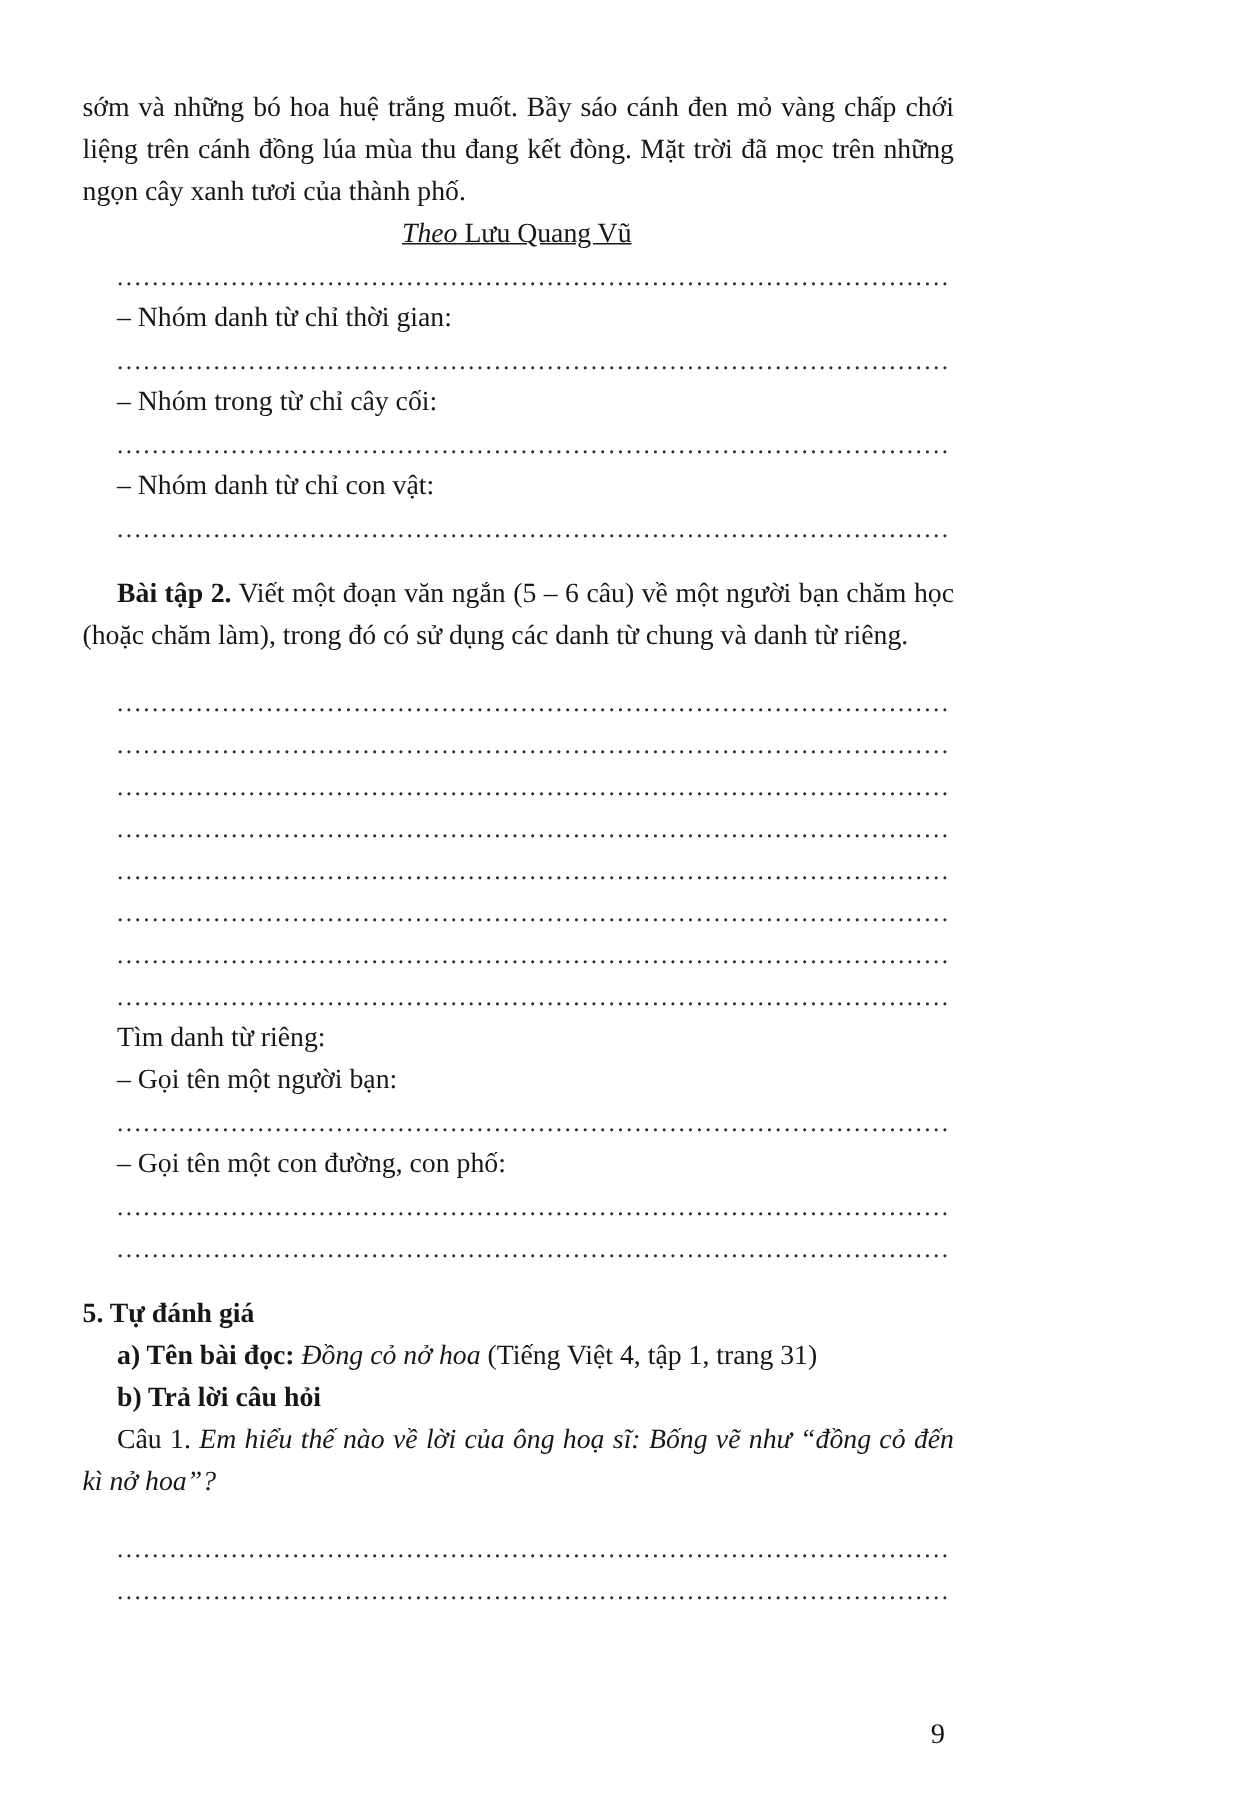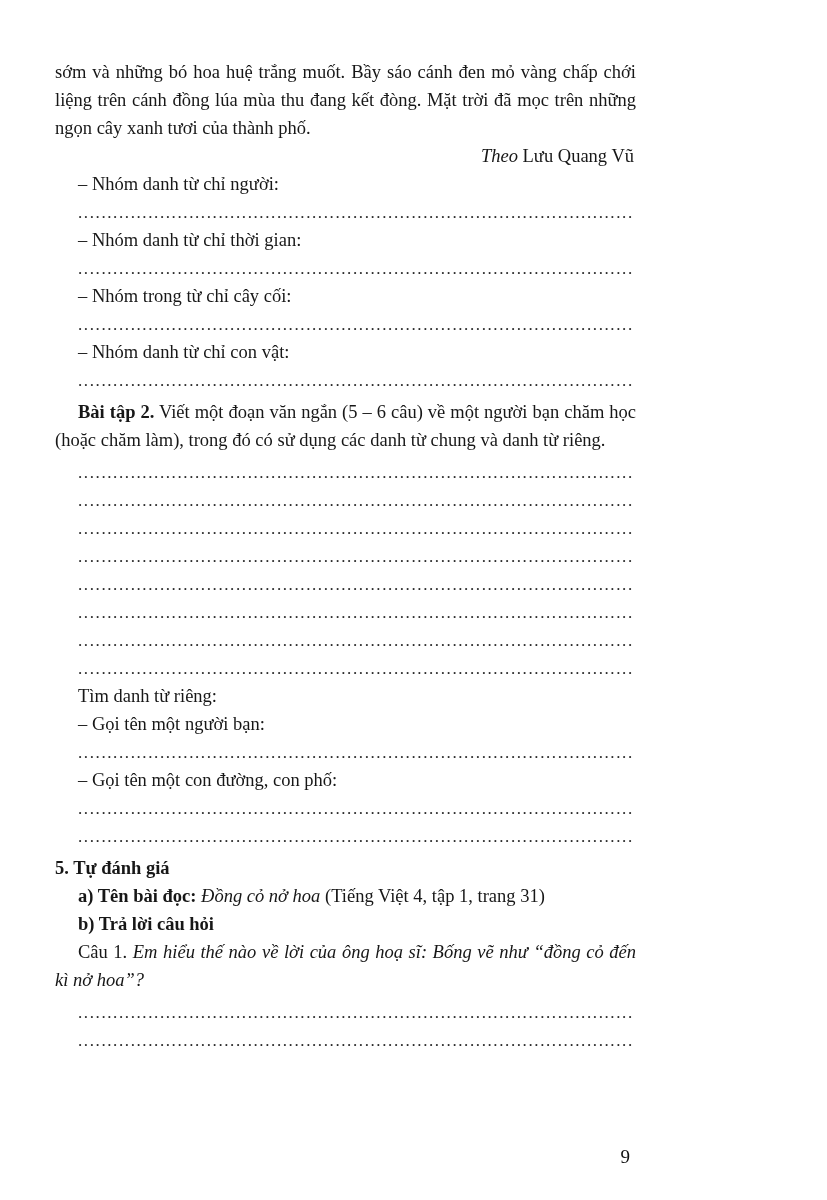--- a/index.html
+++ b/index.html
@@ -16,56 +16,55 @@
   .page {
     width: 698px;
     height: 1200px;
     padding: 58px 62px 20px 55px;
     position: relative;
   }
   p { line-height: 28px; }
   .justify { text-align: justify; }
   .indent { padding-left: 23px; }
   .ti-indent { text-indent: 23px; }
-  .attribution { text-align: right; padding-right: 2px; }
+  .attribution { text-align: center; padding-right: 2px; text-decoration: underline; }
   .italic { font-style: italic; }
   .bold { font-weight: bold; }
   .bold-italic { font-weight: normal; font-style: italic; }
   .dots {
     overflow: hidden;
     white-space: nowrap;
     height: 28px;
     line-height: 30px;
     letter-spacing: 1.6px;
     font-size: 17px;
     color: #2a2a2a;
     margin-left: 23px;
     margin-right: 2px;
   }
-  .gap-sm { margin-top: 4px; }
+  .gap-sm { margin-top: 16px; }
   .gap-md { margin-top: 10px; }
   .page-number {
     position: absolute;
     right: 68px;
     bottom: 32px;
     font-size: 19px;
     color: #111;
   }
 </style>
 </head>
 <body>
 
 <div class="page">
 
   <p class="justify">sớm và những bó hoa huệ trắng muốt. Bầy sáo cánh đen mỏ vàng chấp chới liệng trên cánh đồng lúa mùa thu đang kết đòng. Mặt trời đã mọc trên những ngọn cây xanh tươi của thành phố.</p>
 
   <p class="attribution"><span class="italic">Theo</span><span> Lưu Quang Vũ</span></p>
 
 
-  <p class="indent">– Nhóm danh từ chỉ người:</p>
   <div class="dots">............................................................................................................................................................................................................................................................................................................</div>
 
   <p class="indent">– Nhóm danh từ chỉ thời gian:</p>
   <div class="dots">............................................................................................................................................................................................................................................................................................................</div>
 
   <p class="indent">– Nhóm trong từ chỉ cây cối:</p>
   <div class="dots">............................................................................................................................................................................................................................................................................................................</div>
 
   <p class="indent">– Nhóm danh từ chỉ con vật:</p>
   <div class="dots">............................................................................................................................................................................................................................................................................................................</div>

